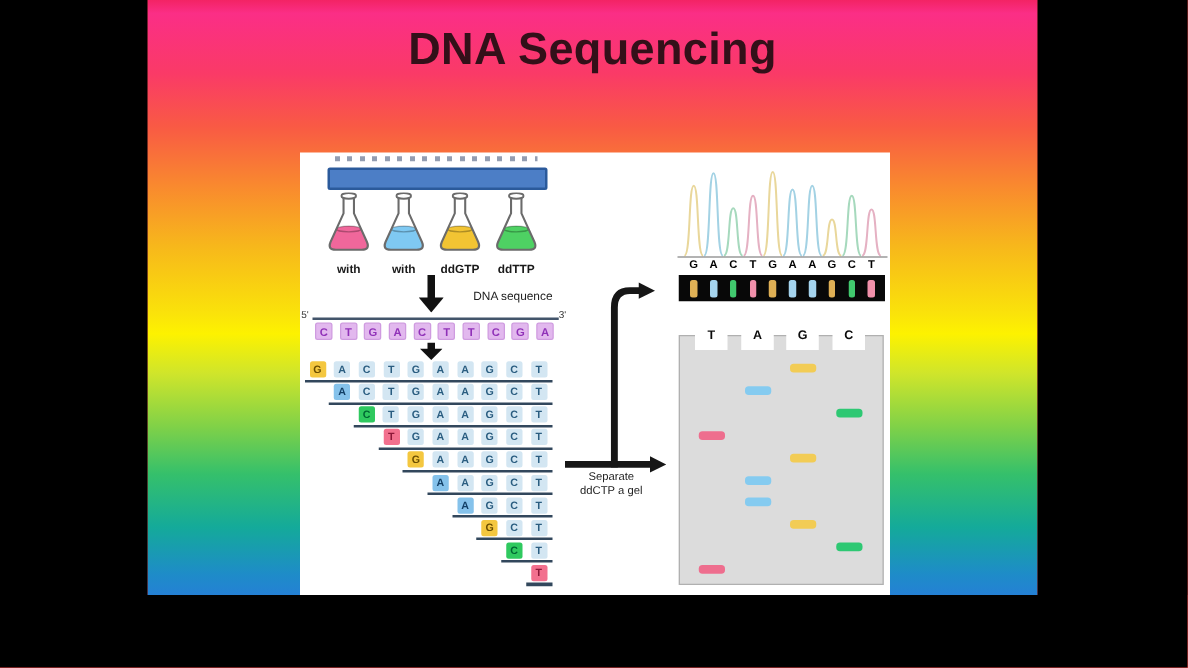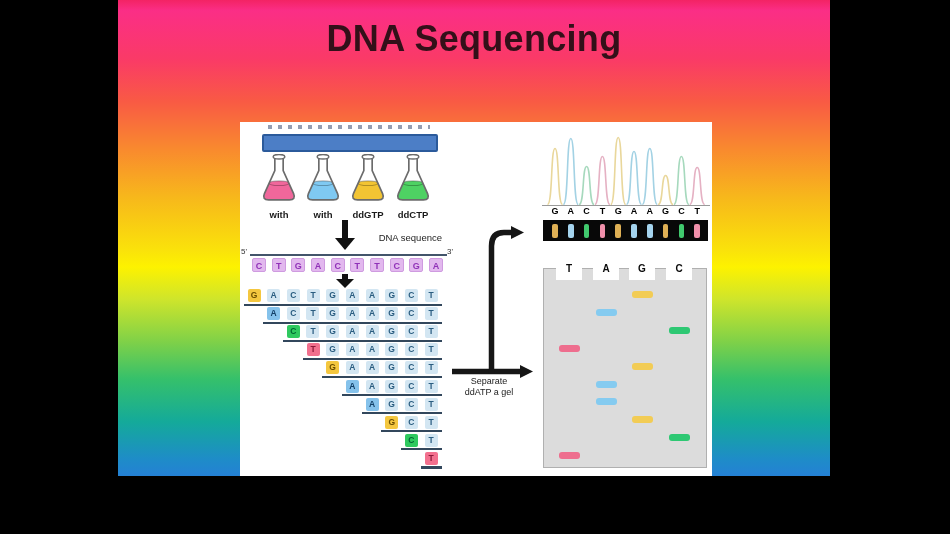--- a/index.html
+++ b/index.html
@@ -96,21 +96,21 @@
       <path d="M14,3 L14,16 L4,38 Q1.5,44 8,44 L28,44 Q34.5,44 32,38 L22,16 L22,3 Z" fill="none" stroke="#6b6b6b" stroke-width="1.6"></path>
       <ellipse cx="18" cy="2.6" rx="5.6" ry="2.2" fill="#fff" stroke="#6b6b6b" stroke-width="1.4"></ellipse>
     </svg>
     <div class="flask-label">ddGTP</div></div>
           <div class="flask" style="left: 151px;"><svg width="40" height="50" viewBox="0 0 36 48">
       <path d="M8.6,28 L27.4,28 L32,38 Q34.5,44 28,44 L8,44 Q1.5,44 4,38 Z" fill="#4ed163"></path>
       <ellipse cx="18" cy="28" rx="9.4" ry="2.2" fill="#4ed163" stroke="rgba(0,0,0,0.28)" stroke-width="1"></ellipse>
       <path d="M14,3 L14,16 L4,38 Q1.5,44 8,44 L28,44 Q34.5,44 32,38 L22,16 L22,3 Z" fill="none" stroke="#6b6b6b" stroke-width="1.6"></path>
       <ellipse cx="18" cy="2.6" rx="5.6" ry="2.2" fill="#fff" stroke="#6b6b6b" stroke-width="1.4"></ellipse>
     </svg>
-    <div class="flask-label">ddCTP</div></div>
+    <div class="flask-label">ddTTP</div></div>
         </div>
 
       <svg class="down-arrow" style="left:95px;top:98px" width="20" height="30">
         <rect x="7" y="0" width="6" height="19" fill="#111"></rect>
         <polygon points="0,18 20,18 10,30" fill="#111"></polygon>
       </svg>
 
       <div class="dna-label">DNA sequence</div>
       <div class="prime five">5'</div>
       <div class="prime three">3'</div>
@@ -221,21 +221,21 @@
           </div>
         </div>
 
       <svg class="down-arrow" style="left:205px;top:100px" width="95" height="160">
         <path d="M7,149.5 H76" stroke="#161616" stroke-width="5.5" fill="none"></path>
         <polygon points="75,143 75,156 88,149.5" fill="#161616"></polygon>
         <path d="M46.5,152 V24 Q46.5,10.5 59,10.5 H67" stroke="#161616" stroke-width="5.5" fill="none"></path>
         <polygon points="66,4 66,17 79,10.5" fill="#161616"></polygon>
       </svg>
       <div class="flow-label gelm">Separate
-ddATP a gel</div>
+ddCTP a gel</div>
 
       <svg class="chrom" width="172" height="78">
           <path d="M7.5,72.5 C12.8,72.5 10.6,16.5 15.0,16.5 C19.4,16.5 17.2,72.5 22.5,72.5" stroke="#e9d79b" stroke-width="1.6" fill="none"></path>
           <path d="M23.3,72.5 C28.6,72.5 26.4,6.5 30.8,6.5 C35.2,6.5 33.0,72.5 38.3,72.5" stroke="#a3d2e4" stroke-width="1.6" fill="none"></path>
           <path d="M39.1,72.5 C44.4,72.5 42.2,34.5 46.6,34.5 C51.0,34.5 48.8,72.5 54.1,72.5" stroke="#a6d9bd" stroke-width="1.6" fill="none"></path>
           <path d="M54.9,72.5 C60.2,72.5 58.0,24.5 62.4,24.5 C66.8,24.5 64.6,72.5 69.9,72.5" stroke="#e5b1c3" stroke-width="1.6" fill="none"></path>
           <path d="M70.7,72.5 C76.0,72.5 73.8,5.5 78.2,5.5 C82.6,5.5 80.4,72.5 85.7,72.5" stroke="#e9d79b" stroke-width="1.6" fill="none"></path>
           <path d="M86.5,72.5 C91.8,72.5 89.6,19.5 94.0,19.5 C98.4,19.5 96.2,72.5 101.5,72.5" stroke="#a3d2e4" stroke-width="1.6" fill="none"></path>
           <path d="M102.3,72.5 C107.6,72.5 105.4,16.5 109.8,16.5 C114.2,16.5 112.0,72.5 117.3,72.5" stroke="#a3d2e4" stroke-width="1.6" fill="none"></path>
           <path d="M118.1,72.5 C123.4,72.5 121.2,43.5 125.6,43.5 C130.0,43.5 127.8,72.5 133.1,72.5" stroke="#e9d79b" stroke-width="1.6" fill="none"></path>

